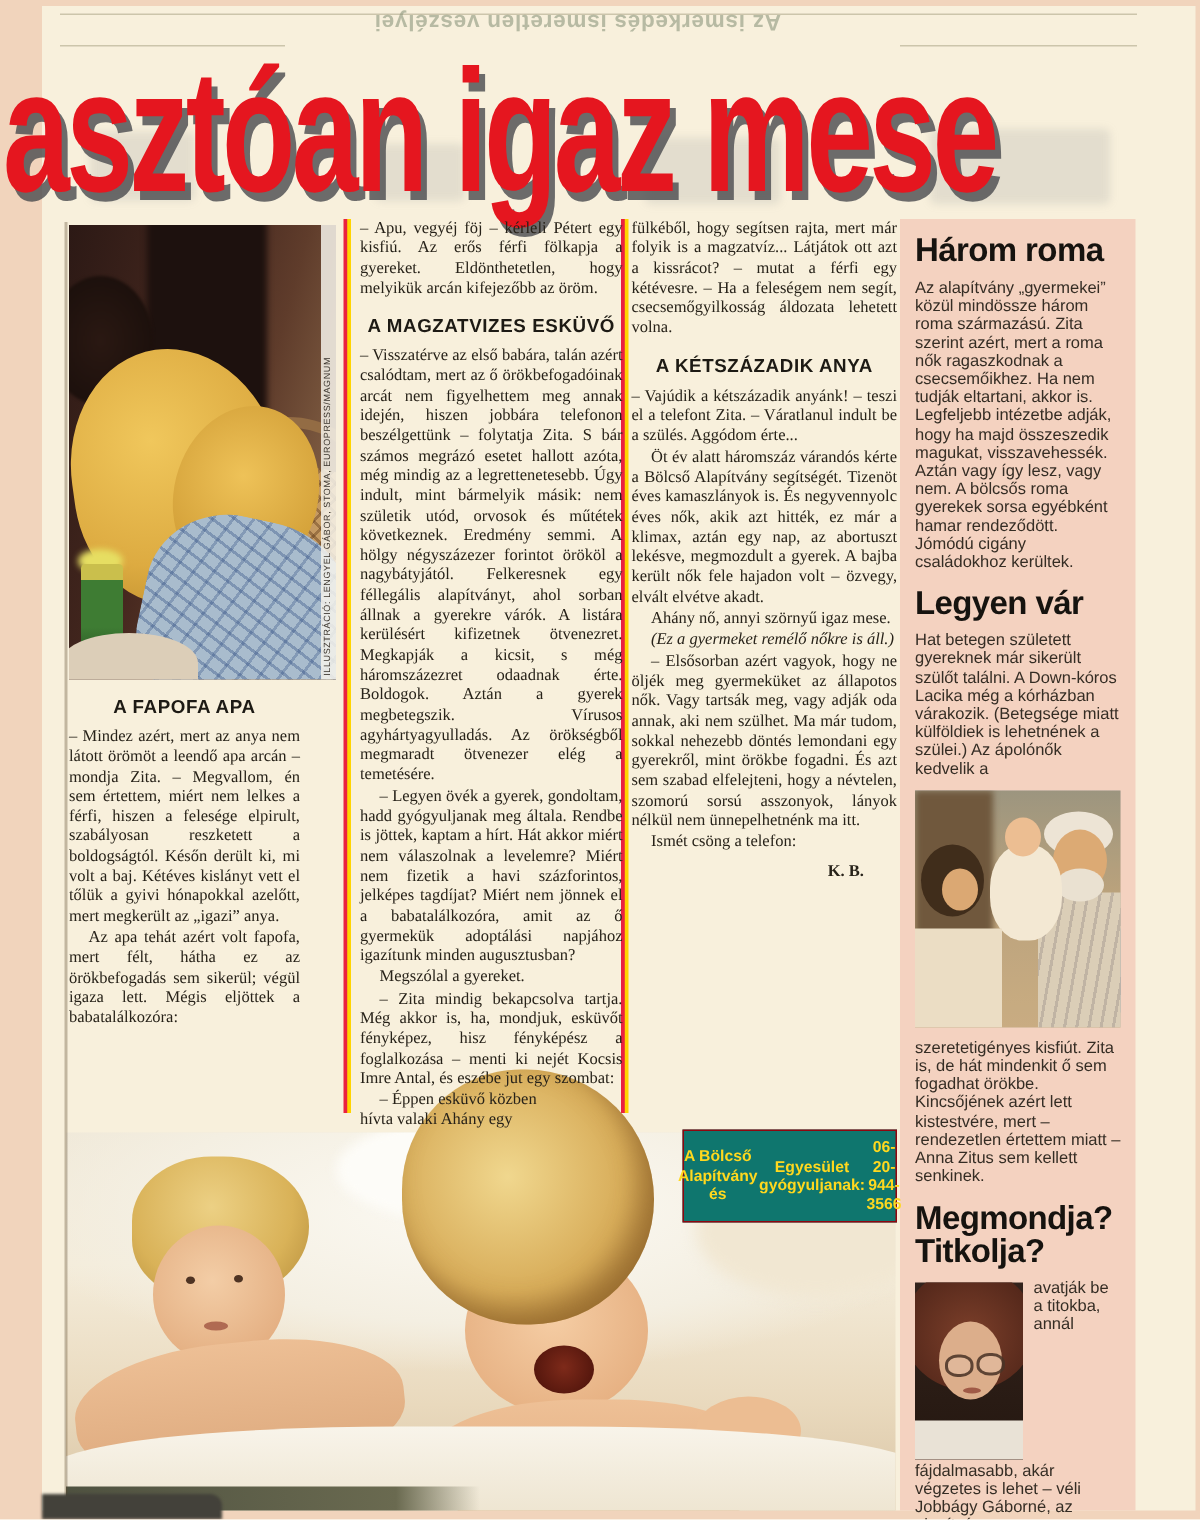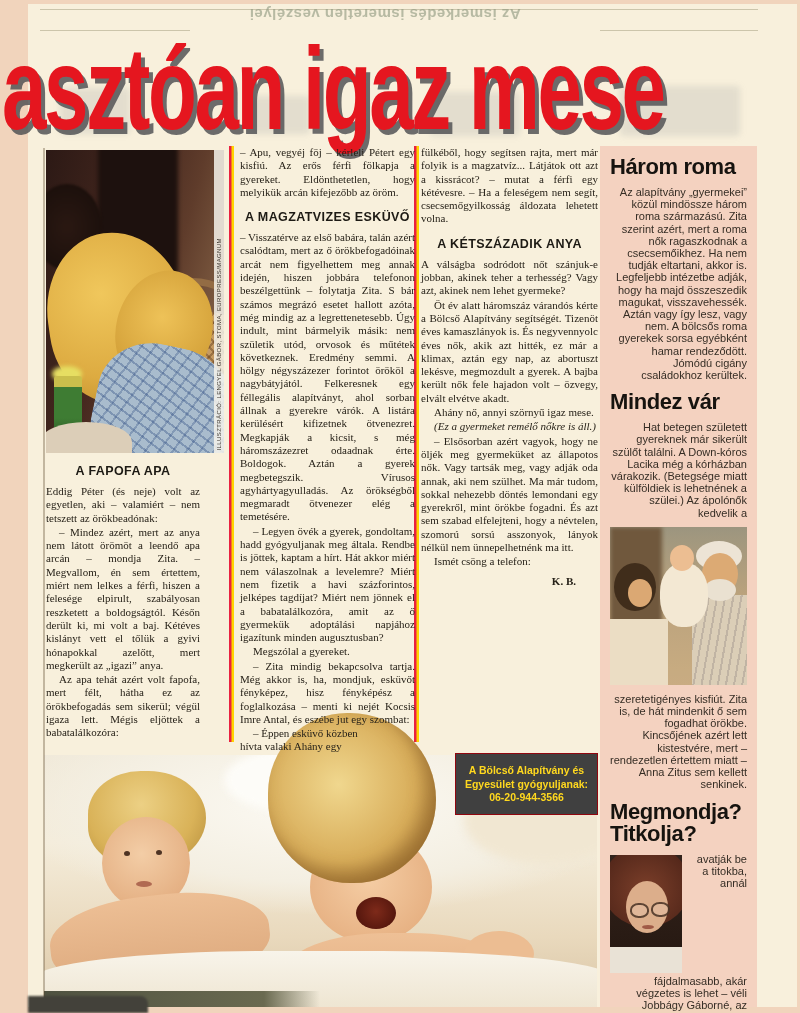--- a/index.html
+++ b/index.html
@@ -87,31 +87,31 @@
   .bp-hand{left:420px;top:176px;width:70px;height:46px;border-radius:50%;background:#ecbd92;}
   .bp-sheet{left:-10px;top:196px;width:580px;height:70px;background:linear-gradient(180deg,#f8f4ea,#ece2cc);
       border-radius:40% 40% 0 0;}
   .bp-dark{left:-4px;top:236px;width:280px;height:20px;background:linear-gradient(90deg,#4e5140,#6a6a50 80%,rgba(106,106,80,0));}
   .hairblob{position:absolute;left:268px;top:713px;width:168px;height:170px;border-radius:48% 52% 50% 50%;z-index:2;
       background:radial-gradient(circle at 42% 42%,#f0d78e,#d8ad5a 55%,#b5843c 82%,#9c6e30 96%);
       box-shadow:inset -8px -10px 18px rgba(120,80,30,.5);}
 
   
   .phonebox{position:absolute;left:455px;top:753px;width:143px;height:62px;z-index:5;
-      background:#404040;border:1px solid #90060f;box-sizing:border-box;
-      display:flex;flex-direction:column;align-items:center;justify-content:center;gap:1px;
+      background:#0f766e;border:1px solid #90060f;box-sizing:border-box;
+      display:flex;align-items:center;justify-content:center;gap:1px;
       font:bold 10.5px/12.5px "Liberation Sans",sans-serif;color:#ffd81e;text-align:center;}
 
   
   .sidebar{position:absolute;left:600px;top:146px;width:157px;height:861px;background:#f4d2c0;
       box-sizing:border-box;padding:8px 10px 6px 10px;z-index:3;
       font-family:"Liberation Sans",sans-serif;color:#352d24;font-size:11px;line-height:12.2px;}
   .sb-title{font:bold 22px/22px "Liberation Sans",sans-serif;color:#16130f;letter-spacing:-.4px;margin:10px 0 8px 0;}
   .sb-title.first{margin-top:2px;}
-  .sidebar p{margin:0 0 2px 0;text-align:right;}
+  .sidebar p{margin:0 0 2px 0;}
 
   .sbphoto1{position:relative;width:137px;height:158px;margin:8px 0 8px 0;overflow:hidden;
       background:linear-gradient(180deg,#8f9186 0%,#b3a183 45%,#c3ac8a 100%);}
   .f-door{left:0;top:0;width:52px;height:118px;background:#5b4a3a;filter:blur(2px);}
   .f-car{left:84px;top:92px;width:60px;height:56px;background:#99a2ab;border-radius:10px 4px 0 0;}
   .f-mhair{left:86px;top:14px;width:46px;height:30px;border-radius:50%;background:#ededeb;}
   .f-mface{left:92px;top:26px;width:36px;height:42px;border-radius:50%;background:#d9a97a;}
   .f-beard{left:94px;top:52px;width:32px;height:22px;border-radius:50%;background:#e9e9e6;}
   .f-mbody{left:82px;top:68px;width:58px;height:90px;background:#d8d3c7;
       background-image:repeating-linear-gradient(100deg,rgba(90,90,110,.25) 0 2px,transparent 2px 8px);}
@@ -170,39 +170,38 @@
     <div class="abs p1-glow"></div>
     <div class="abs p1-glass"></div>
     <div class="abs p1-table"></div>
     <div class="credit">
       <span>ILLUSZTRÁCIÓ: LENGYEL GÁBOR, STOMA, EUROPRESS/MAGNUM</span>
     </div>
   </div>
 
   <div class="col" style="left:46px;width:154px;top:453px;">
     <div class="sec-h">A FAPOFA APA</div>
-    <p class="after-h">Eddig Péter (és neje) volt az egyetlen, aki – valamiért – nem tetszett az örökbeadónak:</p>
     <p>– Mindez azért, mert az anya nem látott örömöt a leendő apa arcán – mondja Zita. – Megvallom, én sem értettem, miért nem lelkes a férfi, hiszen a felesége elpirult, szabályosan reszketett a boldogságtól. Későn derült ki, mi volt a baj. Kétéves kislányt vett el tőlük a gyivi hónapokkal azelőtt, mert megkerült az „igazi” anya.</p>
     <p>Az apa tehát azért volt fapofa, mert félt, hátha ez az örökbefogadás sem sikerül; végül igaza lett. Mégis eljöttek a babatalálkozóra:</p>
   </div>
 
   <div class="col" style="left:240px;width:175px;">
     <p class="after-h">– Apu, vegyéj föj – kérleli Pétert egy kisfiú. Az erős férfi fölkapja a gyereket. Eldönthetetlen, hogy melyikük arcán kifejezőbb az öröm.</p>
     <div class="sec-h">A MAGZATVIZES ESKÜVŐ</div>
     <p class="after-h">– Visszatérve az első babára, talán azért csalódtam, mert az ő örökbefogadóinak arcát nem figyelhettem meg annak idején, hiszen jobbára telefonon beszélgettünk – folytatja Zita. S bár számos megrázó esetet hallott azóta, még mindig az a legrettenetesebb. Úgy indult, mint bármelyik másik: nem születik utód, orvosok és műtétek következnek. Eredmény semmi. A hölgy négyszázezer forintot örököl a nagybátyjától. Felkeresnek egy féllegális alapítványt, ahol sorban állnak a gyerekre várók. A listára kerülésért kifizetnek ötvenezret. Megkapják a kicsit, s még háromszázezret odaadnak érte. Boldogok. Aztán a gyerek megbetegszik. Vírusos agyhártyagyulladás. Az örökségből megmaradt ötvenezer elég a temetésére.</p>
     <p>– Legyen övék a gyerek, gondoltam, hadd gyógyuljanak meg általa. Rendbe is jöttek, kaptam a hírt. Hát akkor miért nem válaszolnak a levelemre? Miért nem fizetik a havi százforintos, jelképes tagdíjat? Miért nem jönnek el a babatalálkozóra, amit az ő gyermekük adoptálási napjához igazítunk minden augusztusban?</p>
     <p>Megszólal a gyereket.</p>
     <p>– Zita mindig bekapcsolva tartja. Még akkor is, ha, mondjuk, esküvőt fényképez, hisz fényképész a foglalkozása – menti ki nejét Kocsis Imre Antal, és eszébe jut egy szombat:</p>
     <p style="width:122px;text-align:left;">– Éppen esküvő közben hívta valaki Ahány egy</p>
   </div>
 
   <div class="col" style="left:421px;width:177px;">
     <p class="after-h">fülkéből, hogy segítsen rajta, mert már folyik is a magzatvíz... Látjátok ott azt a kissrácot? – mutat a férfi egy kétévesre. – Ha a feleségem nem segít, csecsemőgyilkosság áldozata lehetett volna.</p>
     <div class="sec-h">A KÉTSZÁZADIK ANYA</div>
-    <p>A válságba sodródott nőt szánjuk-e jobban, akinek teher a terhesség? Vagy azt, akinek nem lehet gyermeke?</p>
+    <p class="after-h">– Vajúdik a kétszázadik anyánk! – teszi el a telefont Zita. – Váratlanul indult be a szülés. Aggódom érte...</p>
     <p>Öt év alatt háromszáz várandós kérte a Bölcső Alapítvány segítségét. Tizenöt éves kamaszlányok is. És negyvennyolc éves nők, akik azt hitték, ez már a klimax, aztán egy nap, az abortuszt lekésve, megmozdult a gyerek. A bajba került nők fele hajadon volt – özvegy, elvált elvétve akadt.</p>
     <p>Ahány nő, annyi szörnyű igaz mese.</p>
     <p class="italic">(Ez a gyermeket remélő nőkre is áll.)</p>
     <p>– Elsősorban azért vagyok, hogy ne öljék meg gyermeküket az állapotos nők. Vagy tartsák meg, vagy adják oda annak, aki nem szülhet. Ma már tudom, sokkal nehezebb döntés lemondani egy gyerekről, mint örökbe fogadni. És azt sem szabad elfelejteni, hogy a névtelen, szomorú sorsú asszonyok, lányok nélkül nem ünnepelhetnénk ma itt.</p>
     <p>Ismét csöng a telefon:</p>
     <div class="byline">K. B.</div>
   </div>
 
   <div class="bigphoto">
     <div class="abs bp-duvet"></div>
@@ -228,21 +227,21 @@
   <div class="phonebox">
     <span>A Bölcső Alapítvány és</span>
     <span>Egyesület gyógyuljanak:</span>
     <span>06-20-944-3566</span>
   </div>
 
   <div class="sidebar">
     <div class="sb-title first">Három roma</div>
     <p>Az alapítvány „gyermekei” közül mindössze három roma származású. Zita szerint azért, mert a roma nők ragaszkodnak a csecsemőikhez. Ha nem tudják eltartani, akkor is. Legfeljebb intézetbe adják, hogy ha majd összeszedik magukat, visszavehessék. Aztán vagy így lesz, vagy nem. A bölcsős roma gyerekek sorsa egyébként hamar rendeződött. Jómódú cigány családokhoz kerültek.</p>
 
-    <div class="sb-title">Mindez vár</div>
+    <div class="sb-title">Legyen vár</div>
     <p>Hat betegen született gyereknek már sikerült szülőt találni. A Down-kóros Lacika még a kórházban várakozik. (Betegsége miatt külföldiek is lehetnének a szülei.) Az ápolónők kedvelik a</p>
     <div class="sbphoto1">
       <div class="abs f-door"></div>
       <div class="abs f-car"></div>
       <div class="abs f-mbody"></div>
       <div class="abs f-mhair"></div>
       <div class="abs f-mface"></div>
       <div class="abs f-beard"></div>
       <div class="abs f-cdress"></div>
       <div class="abs f-chead"></div>

